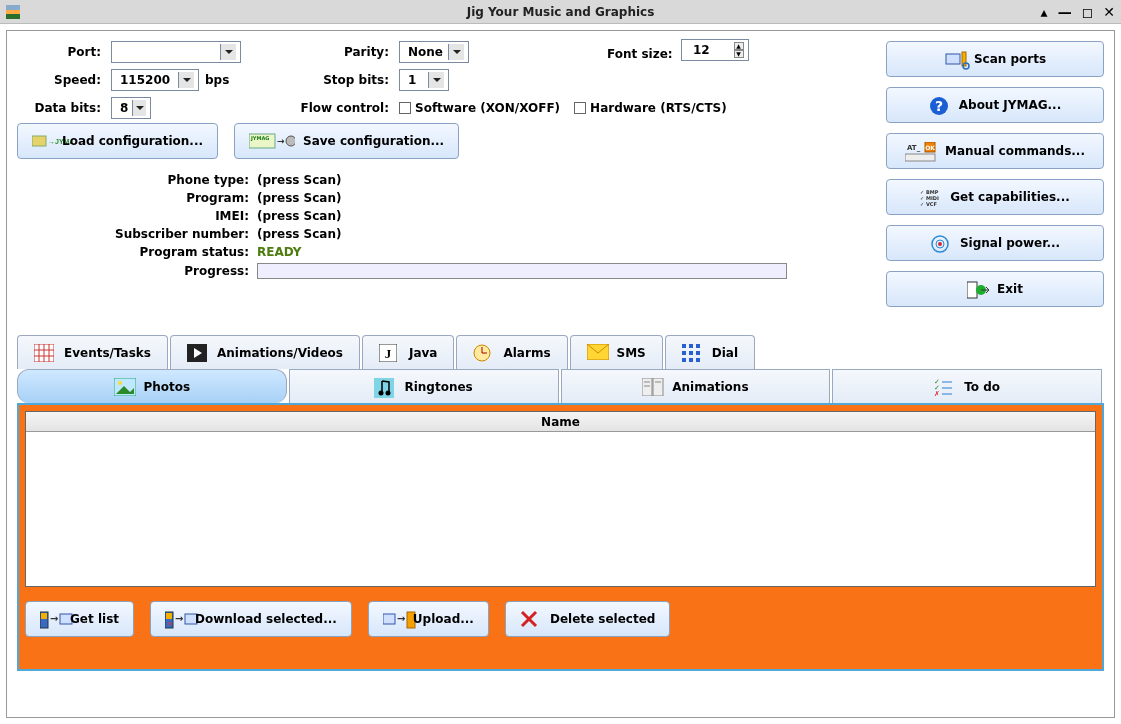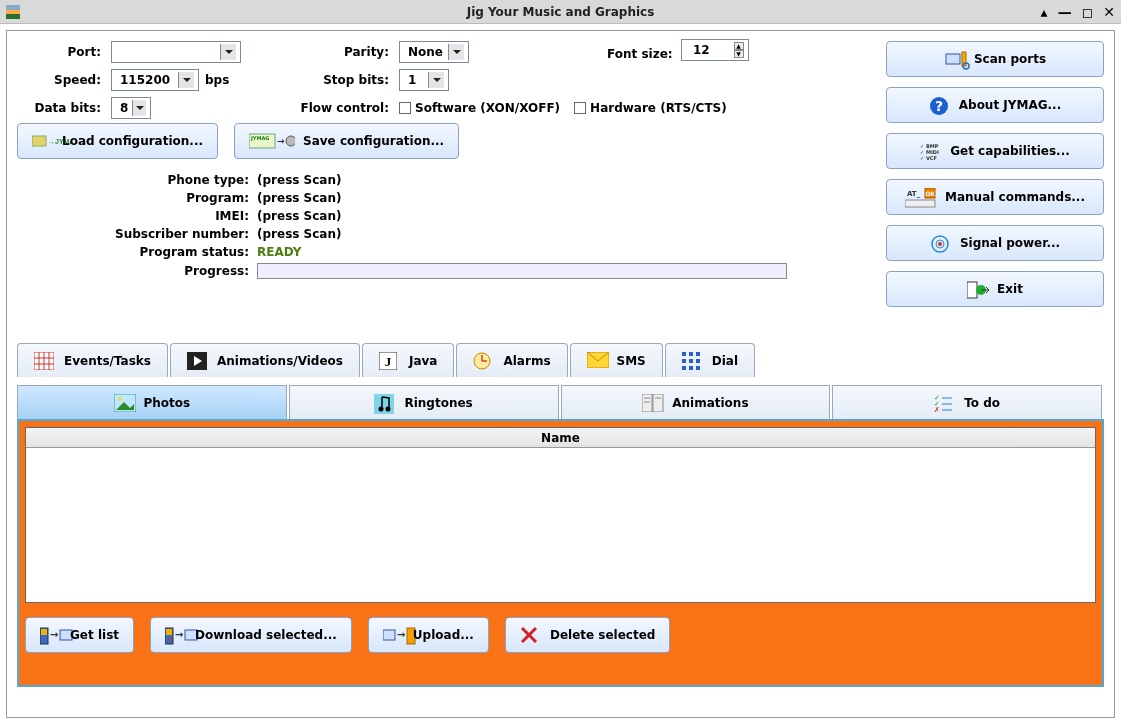--- a/index.html
+++ b/index.html
@@ -160,27 +160,26 @@
   align-items: center;
   gap: 8px;
   height: 34px;
   padding: 0 16px;
   background: linear-gradient(#f5f8fc, #e4ecf7);
   border: 1px solid #9aa9bf;
   border-bottom: none;
   border-radius: 4px 4px 0 0;
   cursor: pointer;
   margin-right: 2px;
-  margin-top: 8px;
 }
 .tab.active {
   background: linear-gradient(#dff0ff, #bedbf8);
 }
 .tab-row2 .tab { flex: 1; justify-content:center; border-top-left-radius:0; border-top-right-radius:0;}
-.tab-row2 .tab.active { background: linear-gradient(#cfe8ff, #a7d1f6); }
+.tab-row2 .tab.active { background: linear-gradient(#cfe8ff, #a7d1f6); border-radius: 12px; }
 
 
 .pane {
   border: 2px solid #4fa8d8;
   background: #f97316;
   padding: 6px;
   height: 268px;
 }
 .table {
   background: #fff;
@@ -335,39 +334,39 @@
       <div class="btn big">
         <span class="ico">
           <svg width="20" height="20">
               <circle cx="10" cy="10" r="9" fill="#1b5fd4"></circle>
               <text x="10" y="15" font-size="14" fill="#fff" text-anchor="middle" font-weight="bold">?</text>
             </svg>
         </span>
         <span>About JYMAG...</span>
       </div>
       <div class="btn big">
-        <span class="ico">
-          <svg width="22" height="20">
-              <text x="0" y="6" font-size="5" fill="#333">✓ BMP</text>
-              <text x="0" y="12" font-size="5" fill="#333">✓ MIDI</text>
-              <text x="0" y="18" font-size="5" fill="#333">✓ VCF</text>
-            </svg>
-        </span>
-        <span>Get capabilities...</span>
-      </div>
-      <div class="btn big">
         <span class="ico" style="width:32px">
           <svg width="32" height="20">
               <text x="2" y="8" font-size="7" fill="#333" font-weight="bold">AT_</text>
               <rect x="20" y="0" width="10" height="10" fill="#f08000" stroke="#a50"></rect>
               <text x="25" y="8" font-size="6" fill="#fff" text-anchor="middle">OK</text>
               <rect x="0" y="12" width="30" height="7" fill="#eee" stroke="#888"></rect>
             </svg>
         </span>
         <span>Manual commands...</span>
+      </div>
+      <div class="btn big">
+        <span class="ico">
+          <svg width="22" height="20">
+              <text x="0" y="6" font-size="5" fill="#333">✓ BMP</text>
+              <text x="0" y="12" font-size="5" fill="#333">✓ MIDI</text>
+              <text x="0" y="18" font-size="5" fill="#333">✓ VCF</text>
+            </svg>
+        </span>
+        <span>Get capabilities...</span>
       </div>
       <div class="btn big">
         <span class="ico">
           <svg width="20" height="20">
               <circle cx="10" cy="10" r="8" fill="none" stroke="#2a8ad4" stroke-width="1.5"></circle>
               <circle cx="10" cy="10" r="4" fill="none" stroke="#2a8ad4"></circle>
               <circle cx="10" cy="10" r="2" fill="#d42a2a"></circle>
             </svg>
         </span>
         <span>Signal power...</span>

